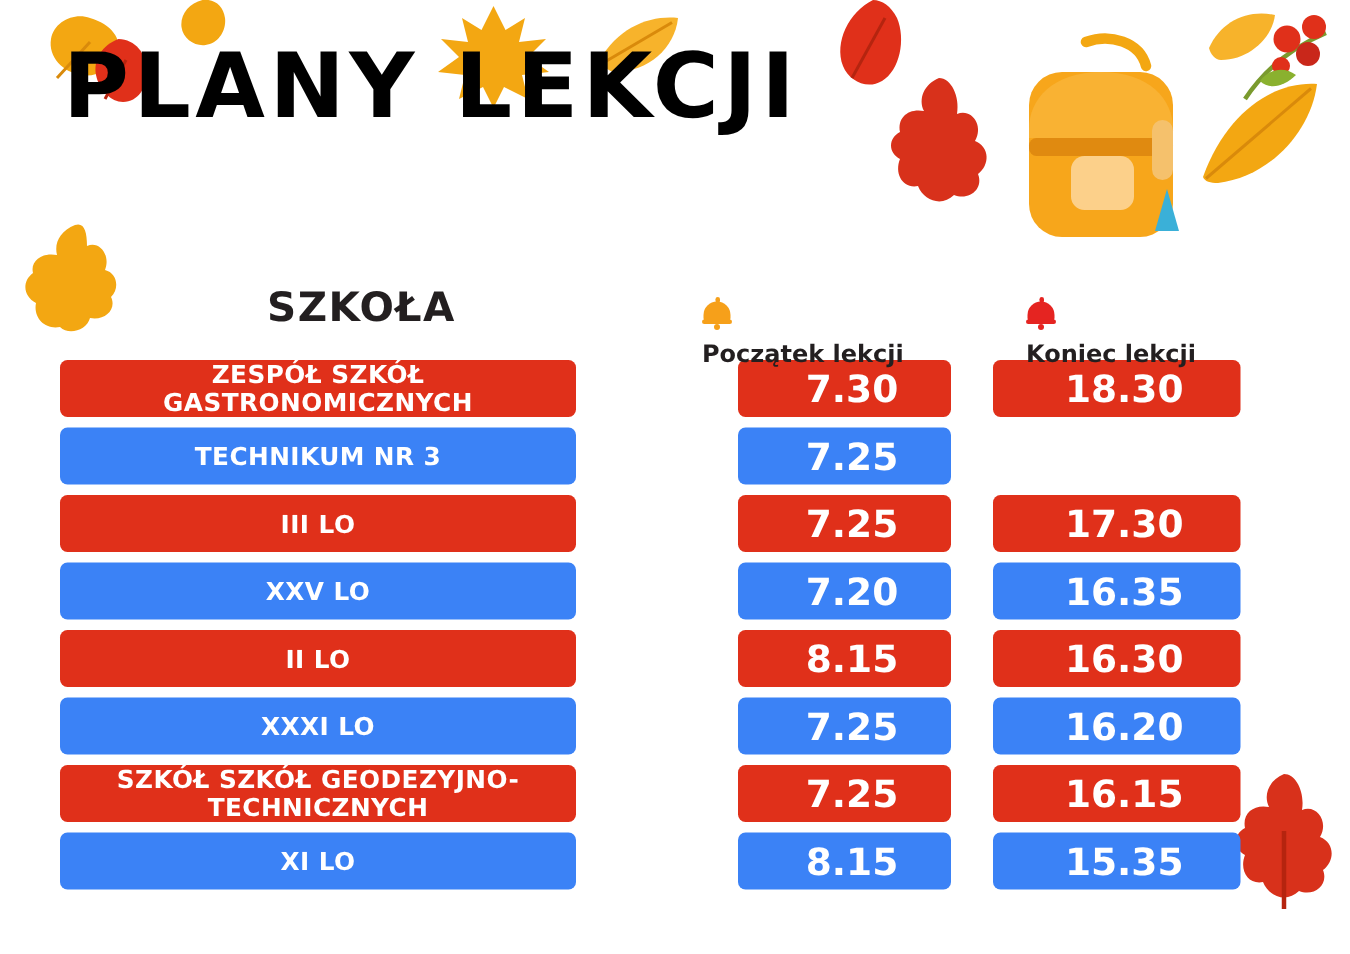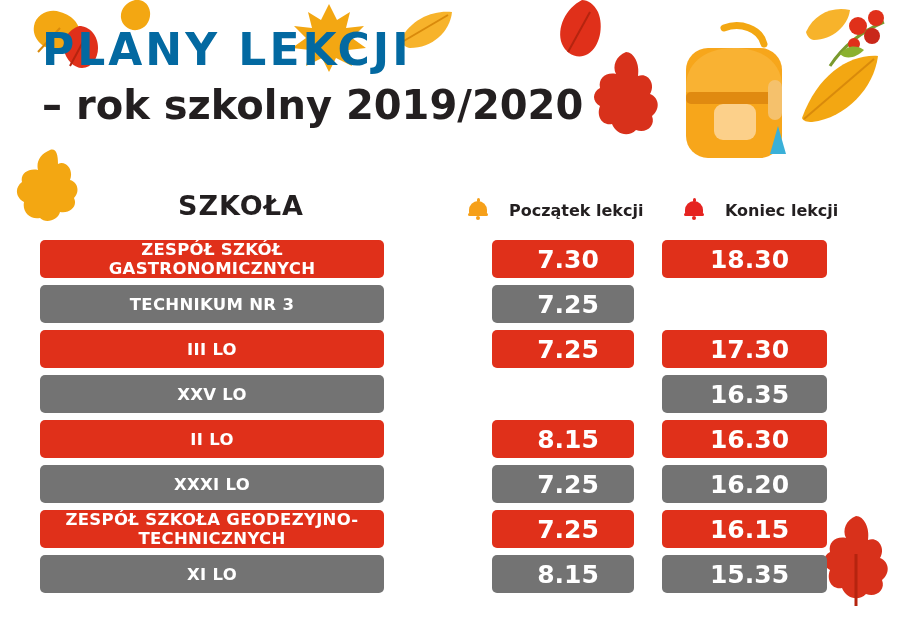--- a/index.html
+++ b/index.html
@@ -31,23 +31,23 @@
   
   .title-block {
     position: absolute;
     left: 42px;
     top: 28px;
     z-index: 5;
   }
   .title-main {
     font-family: "DejaVu Sans", sans-serif;
     font-weight: bold;
-    font-size: 44px;
+    font-size: 60px;
     letter-spacing: 3px;
-    color: #0369a1;
+    color: #000000;
     line-height: 1.0;
     white-space: nowrap;
   }
   .title-sub {
     font-family: "DejaVu Sans", sans-serif;
     font-weight: bold;
     font-size: 40px;
     color: #231f20;
     margin-top: 10px;
     white-space: nowrap;
@@ -62,23 +62,24 @@
     font-weight: bold;
     font-size: 27px;
     letter-spacing: 1px;
     color: #231f20;
     z-index: 5;
   }
   .col-header {
     position: absolute;
     top: 198px;
     display: flex;
-    align-items: flex-end;
-    gap: 21px;
+    align-items: flex-start;
+    gap: 8px;
     z-index: 5;
+    flex-direction: column;
   }
   .col-header.start { left: 468px; }
   .col-header.end { left: 684px; }
   .col-header-label {
     font-family: "DejaVu Sans", sans-serif;
     font-weight: bold;
     font-size: 16px;
     color: #231f20;
     white-space: nowrap;
   }
@@ -162,21 +163,21 @@
     left: 492px;
     width: 132px;
     font-size: 25px;
   }
   .cell-end {
     left: 662px;
     width: 155px;
     font-size: 25px;
   }
   .bg-red { background: #e0301a; }
-  .bg-orange { background: #737373; }
+  .bg-orange { background: #3b82f6; }
 
   
   svg { display: block; }
 </style>
 </head>
 <body>
 
 <div id="page">
 
   <div class="leaf" style="left:30px; top:8px;">
@@ -258,21 +259,20 @@
       <path d="M18 64 C18 44 34 26 66 26 C98 26 114 44 114 64 L114 70 L18 70 Z" fill="#f9b233"></path>
       <rect x="46" y="82" width="42" height="36" rx="9" fill="#fcd08a"></rect>
       <rect x="18" y="70" width="96" height="12" rx="5" fill="#e08a10"></rect>
       <rect x="100" y="58" width="14" height="40" rx="7" fill="#f5c16c"></rect>
       <path d="M110 104 L118 132 L102 132 Z" fill="#3ab0d8"></path>
     </svg>
   </div>
 
   <div class="title-block">
     <div class="title-main">PLANY LEKCJI</div>
-    <div class="title-sub">– rok szkolny 2019/2020</div>
   </div>
 
   <div class="col-header-school">SZKOŁA</div>
 
   <div class="col-header start">
     <span class="bell orange">
       <span class="handle"></span>
         <span class="body"></span>
         <span class="lip"></span>
         <span class="clap"></span>
@@ -300,34 +300,35 @@
         <div class="cell cell-school bg-orange">TECHNIKUM NR 3</div>
         <div class="cell cell-start bg-orange">7.25</div>
       </div>
       <div class="row">
         <div class="cell cell-school bg-red">III LO</div>
         <div class="cell cell-start bg-red">7.25</div>
         <div class="cell cell-end bg-red">17.30</div>
       </div>
       <div class="row">
         <div class="cell cell-school bg-orange">XXV LO</div>
+        <div class="cell cell-start bg-orange">7.20</div>
         <div class="cell cell-end bg-orange">16.35</div>
       </div>
       <div class="row">
         <div class="cell cell-school bg-red">II LO</div>
         <div class="cell cell-start bg-red">8.15</div>
         <div class="cell cell-end bg-red">16.30</div>
       </div>
       <div class="row">
         <div class="cell cell-school bg-orange">XXXI LO</div>
         <div class="cell cell-start bg-orange">7.25</div>
         <div class="cell cell-end bg-orange">16.20</div>
       </div>
       <div class="row">
-        <div class="cell cell-school bg-red">ZESPÓŁ SZKOŁA GEODEZYJNO-TECHNICZNYCH</div>
+        <div class="cell cell-school bg-red">SZKÓŁ SZKÓŁ GEODEZYJNO-TECHNICZNYCH</div>
         <div class="cell cell-start bg-red">7.25</div>
         <div class="cell cell-end bg-red">16.15</div>
       </div>
       <div class="row">
         <div class="cell cell-school bg-orange">XI LO</div>
         <div class="cell cell-start bg-orange">8.15</div>
         <div class="cell cell-end bg-orange">15.35</div>
       </div>
     </div>
 

